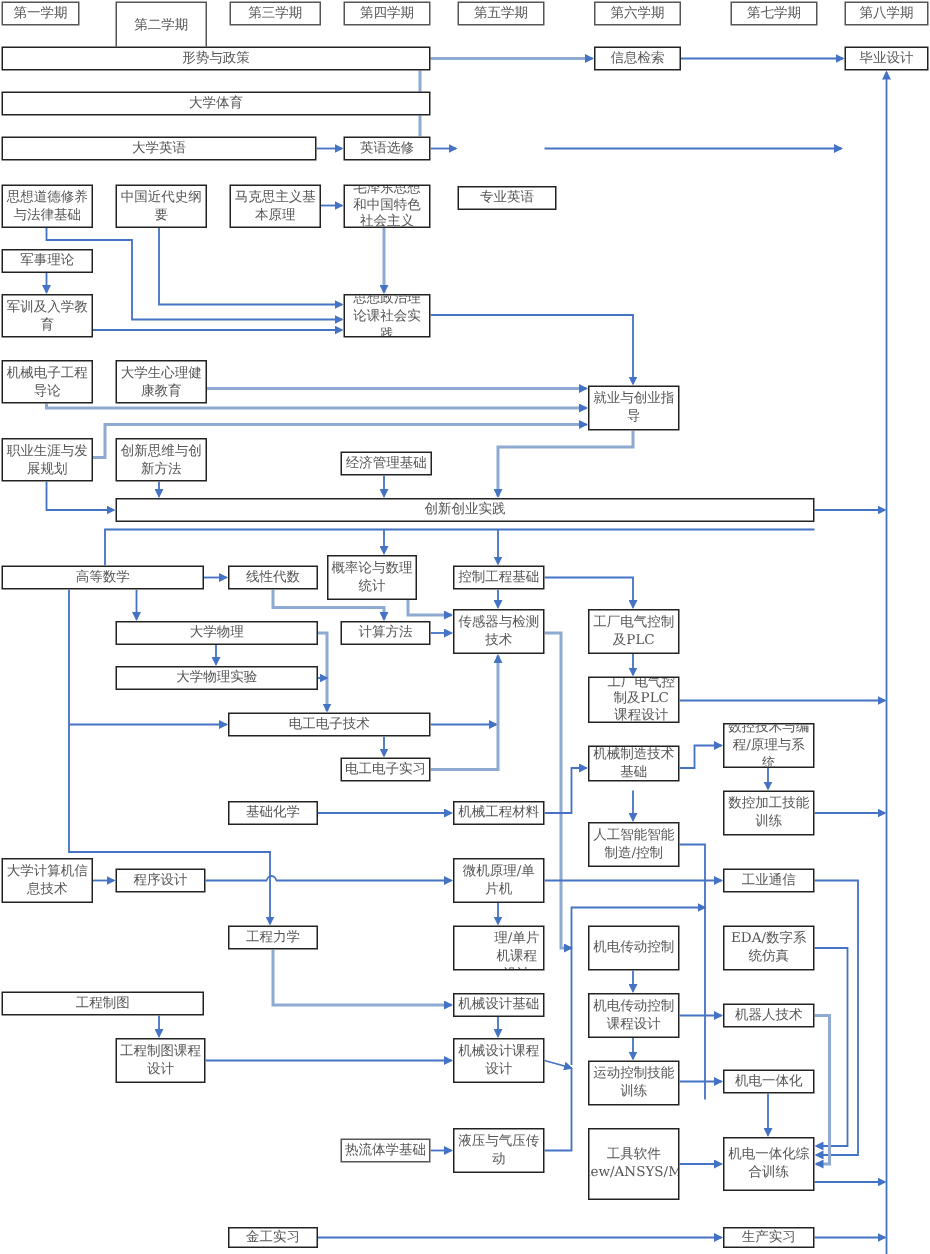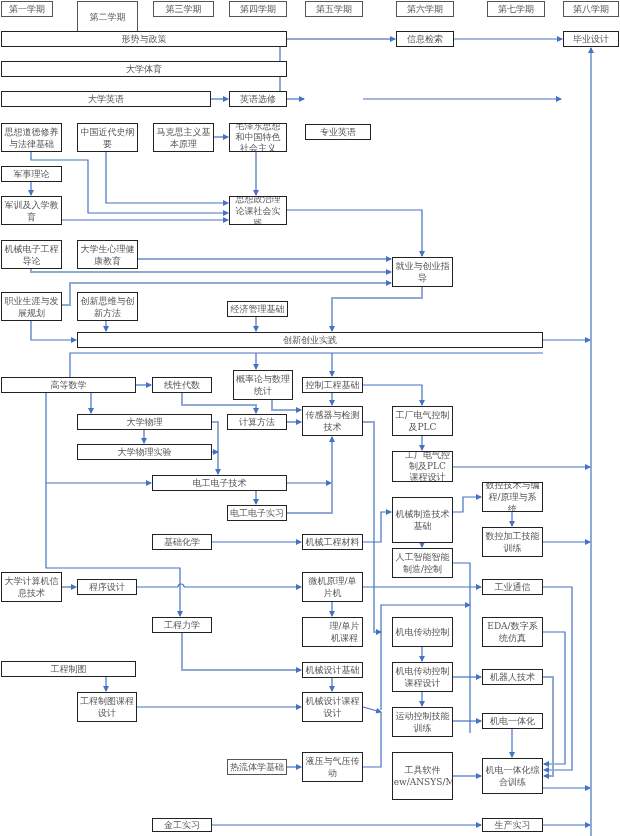--- a/index.html
+++ b/index.html
@@ -131,31 +131,31 @@
   <div class="node" style="left:1px;top:240px;width:61px;height:29px;">机械电子工程导论</div>
   <div class="node" style="left:77px;top:240px;width:61px;height:29px;">大学生心理健康教育</div>
   <div class="node" style="left:392px;top:257px;width:61px;height:30px;">就业与创业指导</div>
   <div class="node" style="left:1px;top:292px;width:61px;height:29px;">职业生涯与发展规划</div>
   <div class="node" style="left:77px;top:292px;width:61px;height:29px;">创新思维与创新方法</div>
   <div class="node" style="left:227px;top:301px;width:61px;height:16px;">经济管理基础</div>
   <div class="node" style="left:77px;top:332px;width:466px;height:16px;">创新创业实践</div>
 
   <div class="node" style="left:1px;top:377px;width:135px;height:16px;">高等数学</div>
   <div class="node" style="left:152px;top:377px;width:60px;height:16px;">线性代数</div>
-  <div class="node" style="left:233px;top:370px;width:60px;height:30px;">概率论与数理统计</div>
+  <div class="node" style="left:218px;top:370px;width:60px;height:30px;">概率论与数理统计</div>
   <div class="node" style="left:302px;top:377px;width:61px;height:16px;">控制工程基础</div>
   <div class="node" style="left:77px;top:414px;width:135px;height:16px;">大学物理</div>
   <div class="node" style="left:227px;top:414px;width:60px;height:16px;">计算方法</div>
   <div class="node" style="left:302px;top:406px;width:61px;height:30px;">传感器与检测技术</div>
   <div class="node" style="left:392px;top:406px;width:61px;height:30px;">工厂电气控制及PLC</div>
   <div class="node" style="left:77px;top:444px;width:135px;height:16px;">大学物理实验</div>
   <div class="node" style="left:392px;top:451px;width:61px;height:31px;line-height:11px;padding-left:12px;">工厂电气控制及PLC课程设计</div>
   <div class="node" style="left:152px;top:475px;width:135px;height:16px;">电工电子技术</div>
   <div class="node" style="left:227px;top:505px;width:60px;height:16px;">电工电子实习</div>
-  <div class="node" style="left:392px;top:497px;width:61px;height:46px;">机械制造技术基础</div>
+  <div class="node" style="left:392px;top:497px;width:61px;height:24px;">机械制造技术基础</div>
   <div class="node" style="left:482px;top:482px;width:61px;height:30px;">数控技术与编程/原理与系统</div>
   <div class="node" style="left:152px;top:534px;width:60px;height:16px;">基础化学</div>
   <div class="node" style="left:302px;top:534px;width:61px;height:16px;">机械工程材料</div>
   <div class="node" style="left:482px;top:527px;width:61px;height:30px;">数控加工技能训练</div>
   <div class="node" style="left:392px;top:548px;width:61px;height:30px;">人工智能智能制造/控制</div>
 
   <div class="node" style="left:1px;top:572px;width:61px;height:30px;">大学计算机信息技术</div>
   <div class="node" style="left:77px;top:579px;width:60px;height:16px;">程序设计</div>
   <div class="node" style="left:302px;top:572px;width:61px;height:30px;">微机原理/单片机</div>
   <div class="node" style="left:482px;top:579px;width:61px;height:16px;">工业通信</div>

